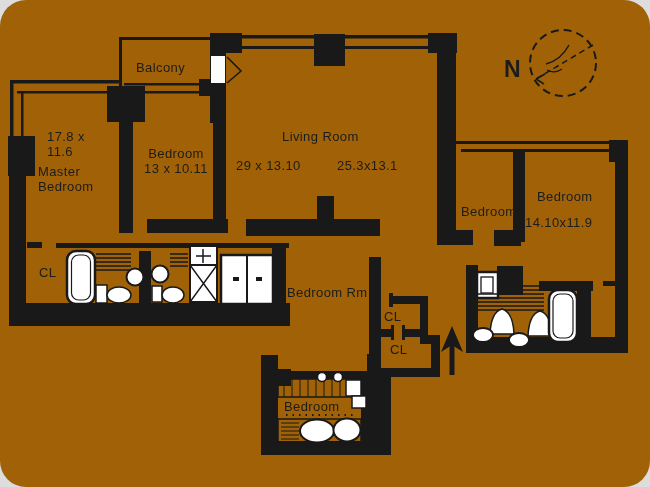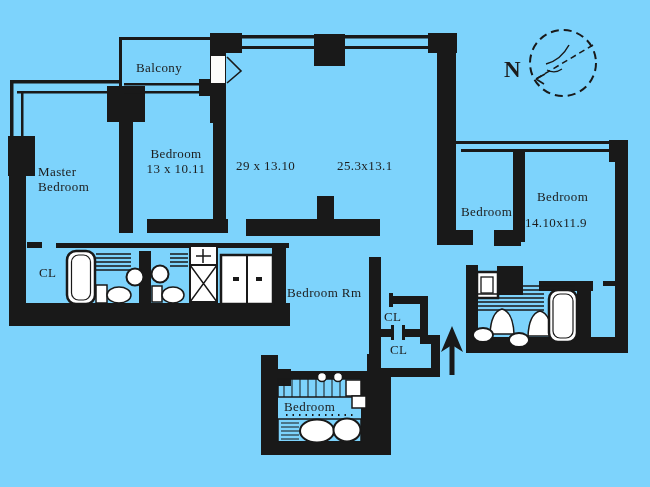--- a/index.html
+++ b/index.html
@@ -1,17 +1,17 @@
 <!DOCTYPE html>
 <html><head>
 <meta charset="utf-8">
 <style>
   html,body{margin:0;padding:0;background:#ddd;}
-  .page{position:relative;width:650px;height:487px;background:#7dd3fc;overflow:hidden;
-        font-family:Liberation Serif, serif;}
+  .page{position:relative;width:650px;height:487px;background:#a16207;overflow:hidden;
+        font-family:Liberation Sans, sans-serif;border-radius:26px;}
   .plan-svg{position:absolute;left:0;top:0;}
   .lbl{position:absolute;font-size:13px;line-height:15px;color:#1c1c1c;
        white-space:pre-line;letter-spacing:0.4px;}
   .ctr{text-align:center;}
   .n-mark{font-size:23px;font-weight:bold;letter-spacing:0;}
 </style>
 </head>
 <body>
 
 <div class="page">
@@ -167,24 +167,27 @@
     <g stroke="#191919" fill="none">
       <circle cx="563" cy="63" r="33" stroke-width="2" stroke-dasharray="8 5"></circle>
       <path d="M593 45 L536 79" stroke-width="1.5" stroke-dasharray="6 4"></path>
       <path d="M536 79 L545 74 M536 79 L544 84" stroke-width="1.5"></path>
       <path d="M569 45 Q561 60 546 64" stroke-width="1.5"></path>
       <path d="M547 70 Q555 74 562 69" stroke-width="1.2"></path>
     </g>
   </svg>
 
   <span class="lbl" style="left:136px;top:60px">Balcony</span>
+  <span class="lbl" style="left:47px;top:129px">17.8 x
+11.6</span>
   <span class="lbl" style="left:38px;top:164px">Master
 Bedroom</span>
   <span class="lbl ctr" style="left:129px;top:146px;width:94px">Bedroom
 13 x 10.11</span>
+  <span class="lbl" style="left:282px;top:129px">Living Room</span>
   <span class="lbl" style="left:236px;top:158px">29 x 13.10</span>
   <span class="lbl" style="left:337px;top:158px">25.3x13.1</span>
   <span class="lbl" style="left:461px;top:204px">Bedroom</span>
   <span class="lbl" style="left:537px;top:189px">Bedroom</span>
   <span class="lbl" style="left:525px;top:215px">14.10x11.9</span>
   <span class="lbl" style="left:287px;top:285px">Bedroom Rm</span>
   <span class="lbl" style="left:39px;top:265px">CL</span>
   <span class="lbl" style="left:384px;top:309px">CL</span>
   <span class="lbl" style="left:390px;top:342px">CL</span>
   <span class="lbl" style="left:284px;top:399px">Bedroom</span>

